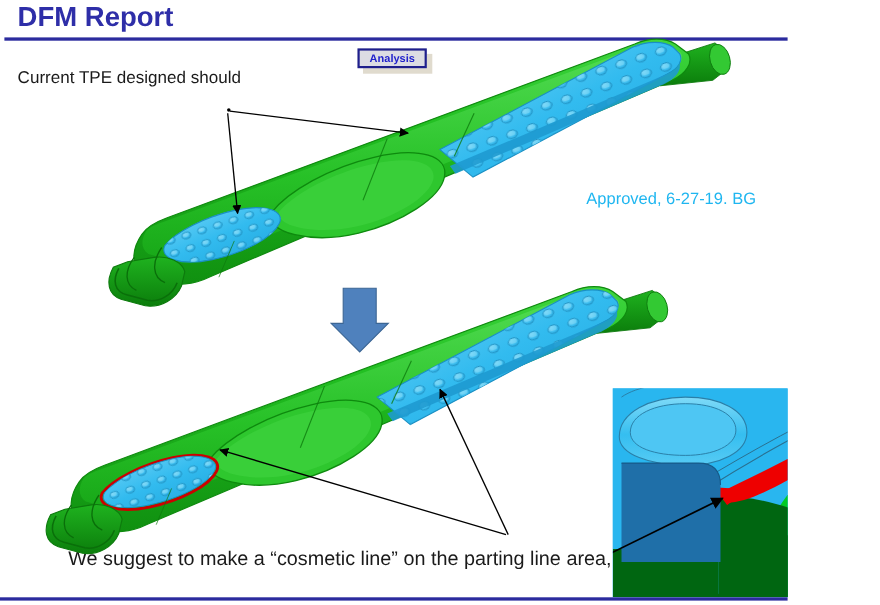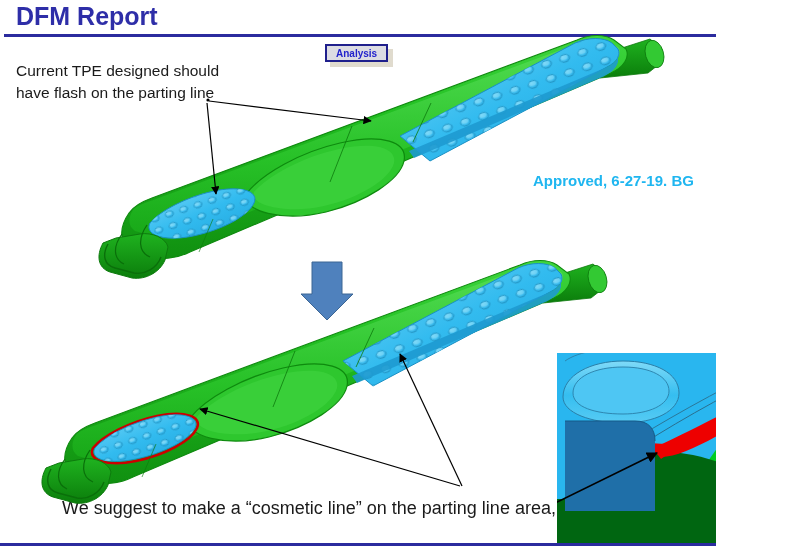--- a/index.html
+++ b/index.html
@@ -48,29 +48,29 @@
   }
 
   
   .note {
     position: absolute;
     color: #1a1a1a;
     font-size: 15.5px;
     line-height: 1.42;
     white-space: nowrap;
   }
-  #note-top { left: 16px; top: 60px; }
+  #note-top { left: 16px; top: 60px; text-align: right; }
   #note-bottom { left: 62px; top: 496px; font-size: 18px; }
 
   #approved {
     position: absolute;
     left: 533px;
     top: 172px;
     font-size: 15px;
-    font-weight: bold;
+    font-weight: normal;
     color: #1fb6f0;
     white-space: nowrap;
   }
 
   
   #analysis-box {
     position: absolute;
     left: 325px;
     top: 44px;
     padding: 2px 9px 1px 9px;
@@ -108,21 +108,20 @@
 
 <div id="slide">
 
   <div id="title">DFM Report</div>
   <div id="title-rule"></div>
 
   <div id="analysis-box">Analysis</div>
 
   <div class="note" id="note-top">
     <div>Current TPE designed should</div>
-    <div>have flash on the parting line</div>
   </div>
 
   <div id="approved">Approved, 6-27-19. BG</div>
 
   <div class="note" id="note-bottom">
     <div>We suggest to make a “cosmetic line” on the parting line area,</div>
   </div>
 
   <svg id="scene" viewBox="0 0 800 550">
     <defs>

